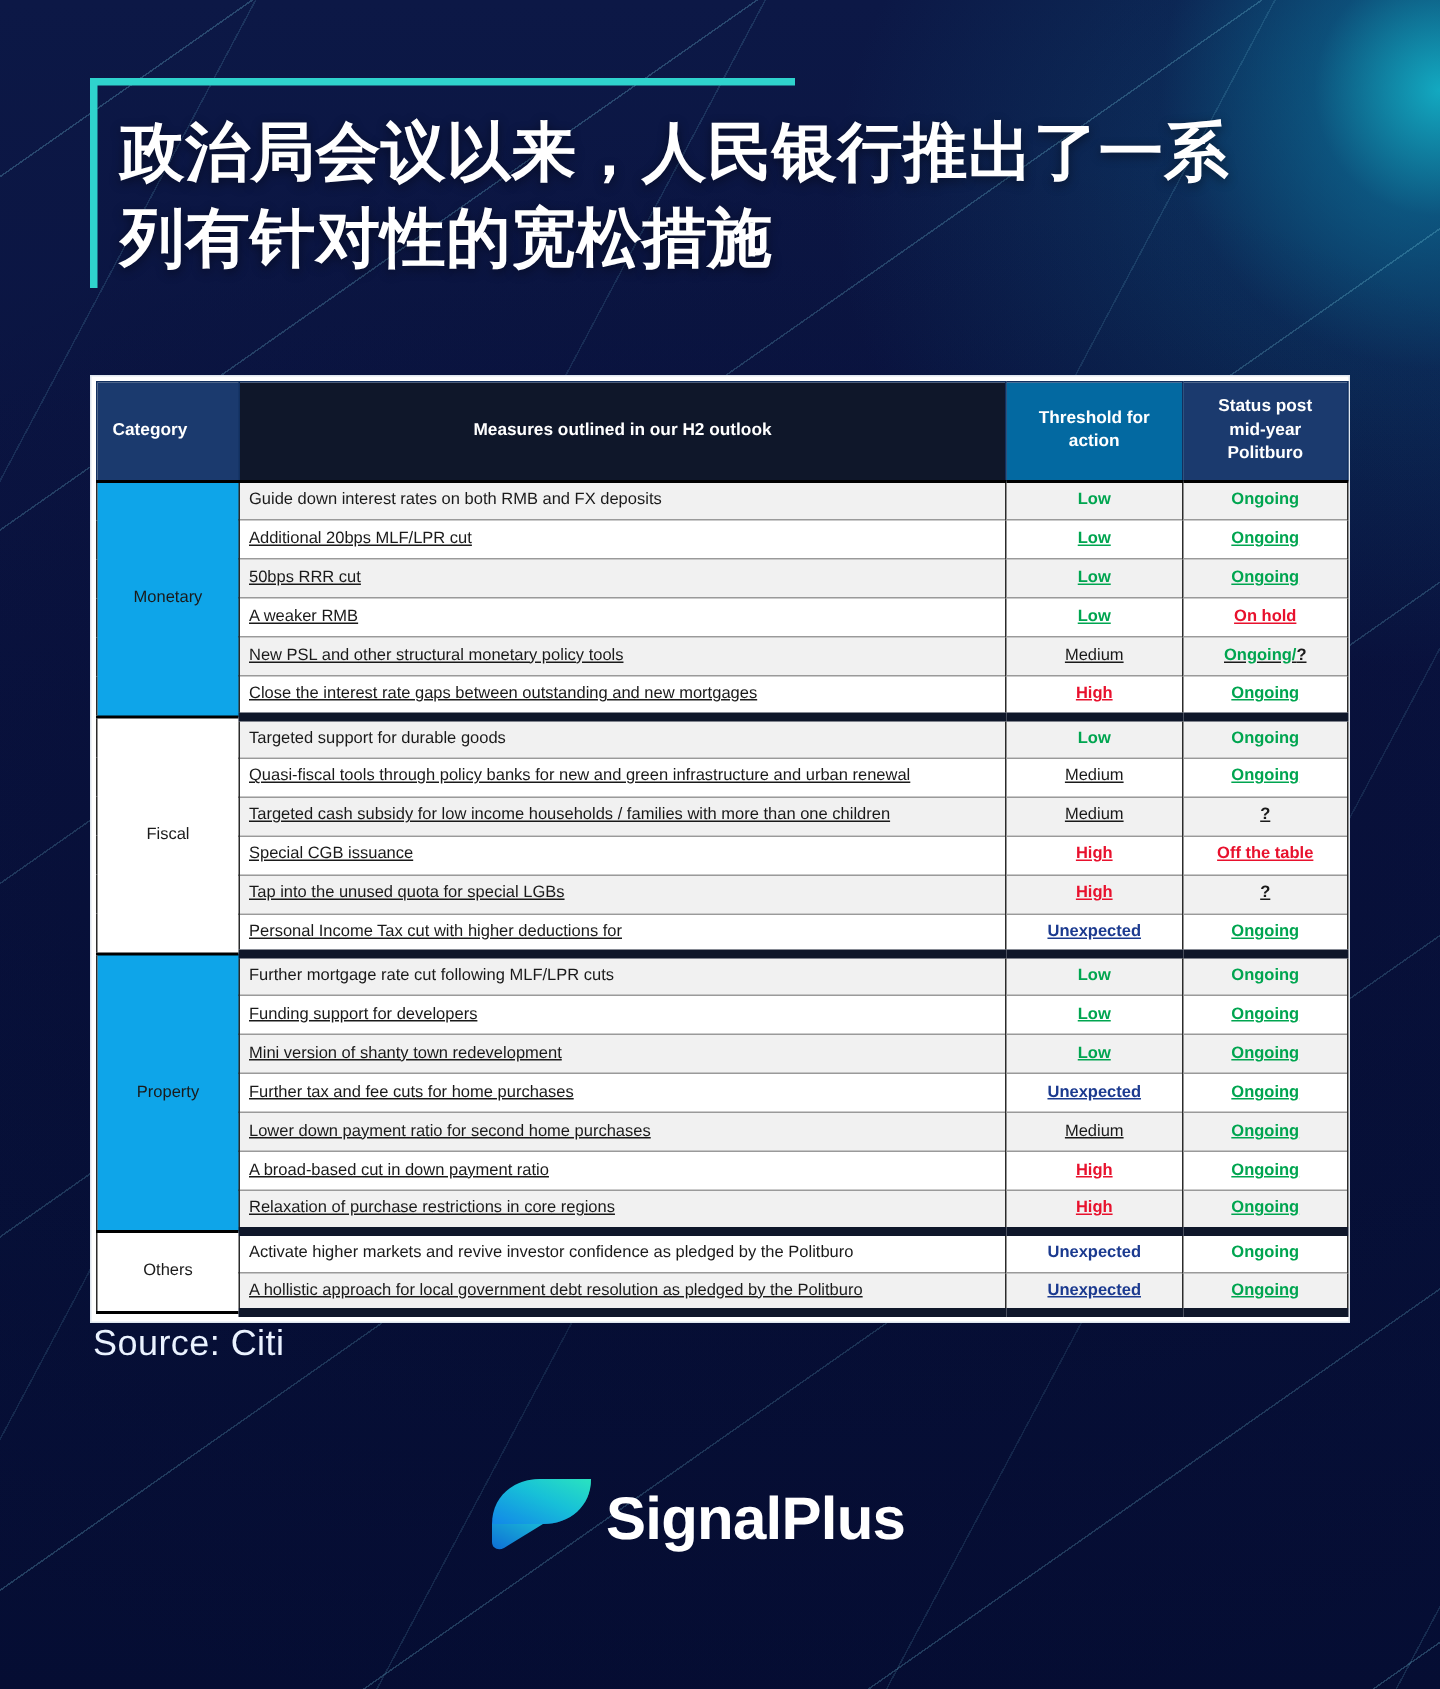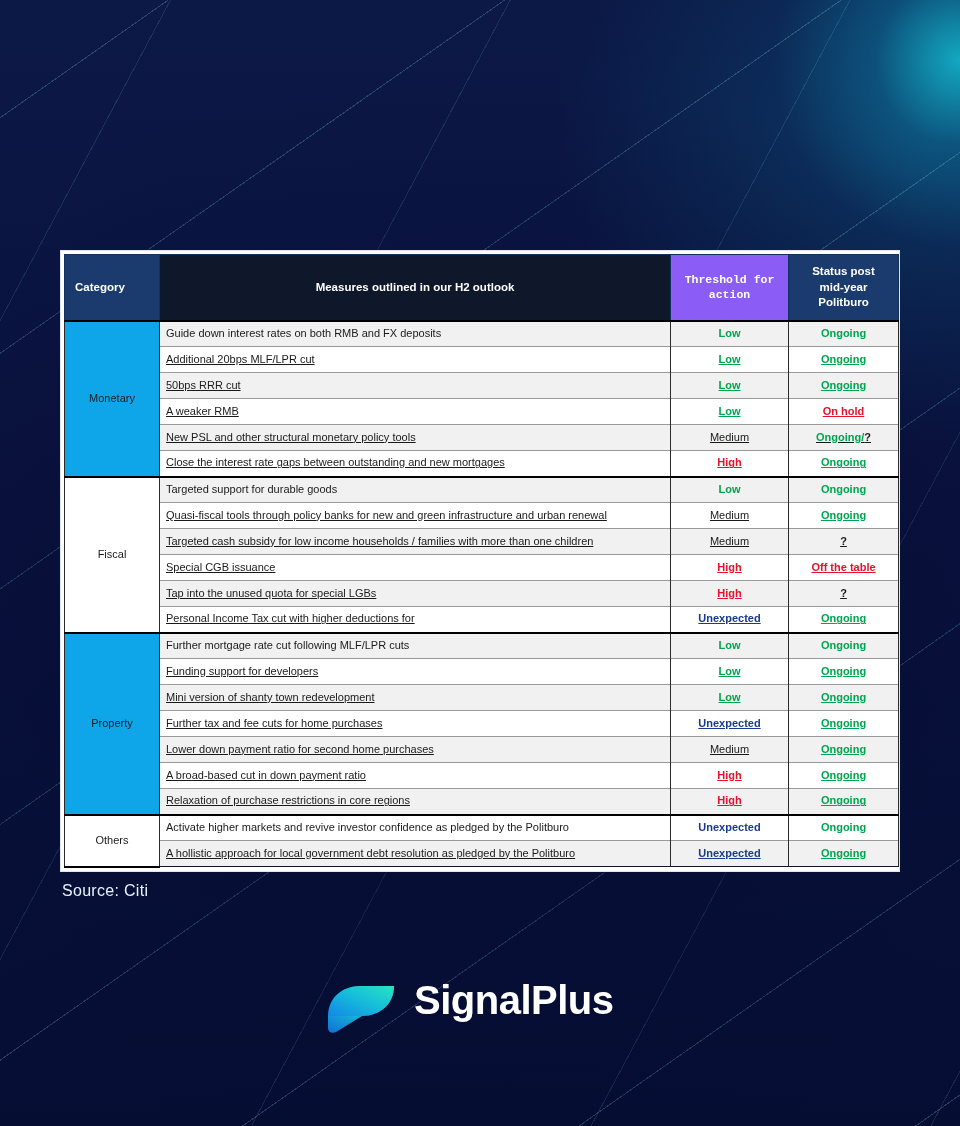--- a/index.html
+++ b/index.html
@@ -128,39 +128,39 @@
 
   td.meas { text-align: left; }
   td.thr, td.stat { text-align: center; font-weight: bold; }
   td.thr.medium { font-weight: normal; color: #1a1a1a; margin-top: 11px; }
   td.stat.qmark { color: #1a1a1a; }
 
   tr.stripe td.meas, tr.stripe td.thr, tr.stripe td.stat { background: #f1f1f1; }
   tr.plain  td.meas, tr.plain  td.thr, tr.plain  td.stat { background: #ffffff; }
 
   tr.grp-first td.meas, tr.grp-first td.thr, tr.grp-first td.stat { border-top: 2px solid #000000; }
-  tr.grp-last  td.meas, tr.grp-last  td.thr, tr.grp-last  td.stat { border-bottom: 1px solid #0f172a; }
+  tr.grp-last  td.meas, tr.grp-last  td.thr, tr.grp-last  td.stat { border-bottom: 6px solid #0f172a; }
   tr.rowline td.meas, tr.rowline td.thr, tr.rowline td.stat { border-top: 1px solid #9a9a9a; text-decoration: underline; }
 
   
   #source {
     position: absolute;
     left: 62px; top: 882px;
     color: #eaf2ff;
-    font-size: 16px;
+    font-size: 24px;
     letter-spacing: 0.3px;
   }
 
   
   #logo {
     position: absolute;
     left: 322px; top: 978px;
     display: flex;
-    align-items: flex-start;
-    gap: 14px;
+    align-items: flex-end;
+    gap: 4px;
   }
   #logo .mark { width: 78px; height: 58px; display: block; }
   #logo .wordmark {
     color: #ffffff;
     font-size: 40px;
     font-weight: bold;
     letter-spacing: -0.5px;
   }
 </style>
 </head>
@@ -168,34 +168,39 @@
 
 <div id="slide">
 
   <div class="bg-base"></div>
   <div class="bg-lines"></div>
   <div class="bg-lines2"></div>
   <div class="bg-band"></div>
 
   <div class="bg-vignette"></div>
 
+  <div id="title-block">
+    <div class="title-bracket" style="border-left-color: rgb(47, 211, 205); border-top-color: rgb(47, 211, 205);"></div>
+    <div class="title-text">政治局会议以来，人民银行推出了一系
+列有针对性的宽松措施</div>
+  </div>
 
   <div id="table-wrap">
     <table class="pol">
       <colgroup>
         <col class="c-cat">
           <col class="c-meas">
           <col class="c-thr">
           <col class="c-stat">
       </colgroup>
       <thead>
         <tr>
           <th class="h-cat" style="background: rgb(27, 58, 110); margin-top: 16px;">Category</th>
           <th style="background: #0f172a;">Measures outlined in our H2 outlook</th>
-          <th style="white-space: pre-line; background: #8b5cf6; font-family: Liberation Mono, monospace;">Threshold for
+          <th style="white-space: pre-line; background: #0369a1;">Threshold for
 action</th>
           <th style="white-space: pre-line; background: rgb(27, 58, 110);">Status post
 mid-year Politburo</th>
         </tr>
       </thead>
       <tbody id="table-body">
           <tr class="stripe grp-first">
             <td class="cat shade" rowspan="6">Monetary</td>
             <td class="meas">Guide down interest rates on both RMB and FX deposits</td>
             <td class="thr" style="color: rgb(0, 165, 80);">Low</td>

